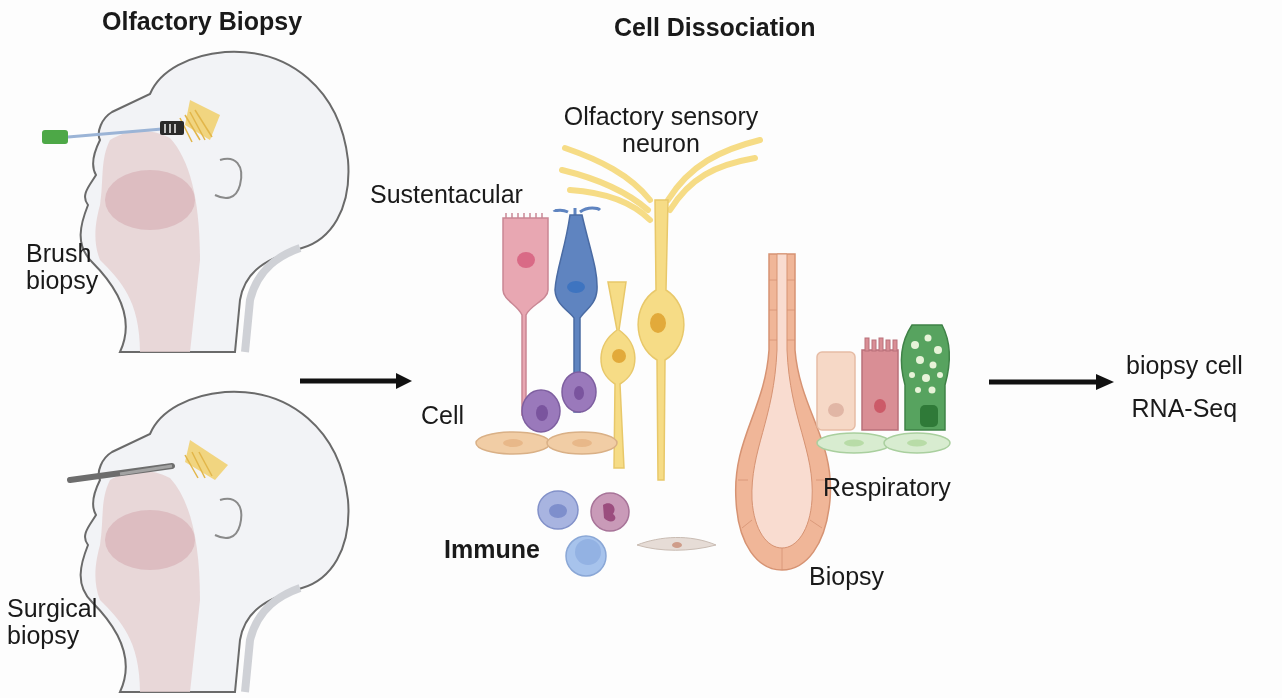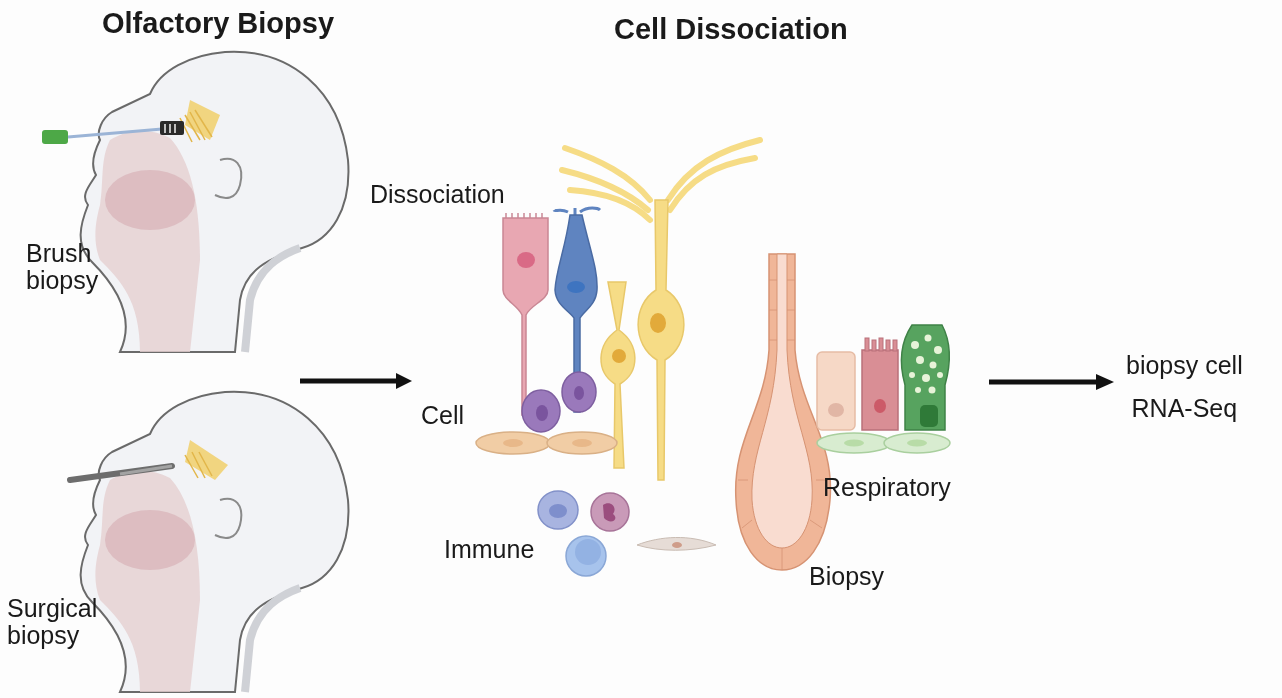--- a/index.html
+++ b/index.html
@@ -1,19 +1,19 @@
 <!DOCTYPE html>
 <html><head>
 <meta charset="utf-8">
 <style>
   html, body { margin:0; padding:0; background:#fdfdfd; }
   body { width:1282px; height:698px; position:relative; overflow:hidden;
          font-family:"Liberation Sans", sans-serif; color:#1a1a1a; }
   .lbl { position:absolute; font-size:25px; line-height:27px; white-space:nowrap; }
-  .title { position:absolute; font-size:29px; font-weight:bold; white-space:nowrap; }
+  .title { position:absolute; font-size:25px; font-weight:bold; white-space:nowrap; }
   svg { position:absolute; left:0; top:0; }
 </style>
 </head>
 <body>
 
 <div class="title" style="left:102px;top:7px;">Olfactory Biopsy</div>
 <div class="title" style="left:614px;top:13px;">Cell Dissociation</div>
 
 <svg width="1282" height="698" viewBox="0 0 1282 698">
 
@@ -181,23 +181,25 @@
 <div class="lbl" style="left:26px;top:240px;">
   <div>Brush</div>
   <div>biopsy</div>
 </div>
 <div class="lbl" style="left:7px;top:595px;">
   <div>Surgical</div>
   <div>biopsy</div>
 </div>
 
 <div class="lbl" style="left:543px;top:103px;text-align:center;width:236px;">
-</div>
-<div class="lbl" style="left:370px;top:181px;">Dissociation</div>
+  <div>Olfactory sensory</div>
+  <div>neuron</div>
+</div>
+<div class="lbl" style="left:370px;top:181px;">Sustentacular</div>
 <div class="lbl" style="left:421px;top:402px;">Cell</div>
-<div class="lbl" style="left:444px;top:536px;">Immune</div>
+<div class="lbl" style="left:444px;top:536px;font-weight:bold;">Immune</div>
 <div class="lbl" style="left:809px;top:563px;">Biopsy</div>
 <div class="lbl" style="left:823px;top:460px;margin-top:14px;">Respiratory</div>
 
 <div class="lbl" style="left:1126px;top:352px;text-align:center;">
   <div>biopsy cell</div>
   <div style="margin-top:16px;">RNA-Seq</div>
 </div>
 
 </body></html>

